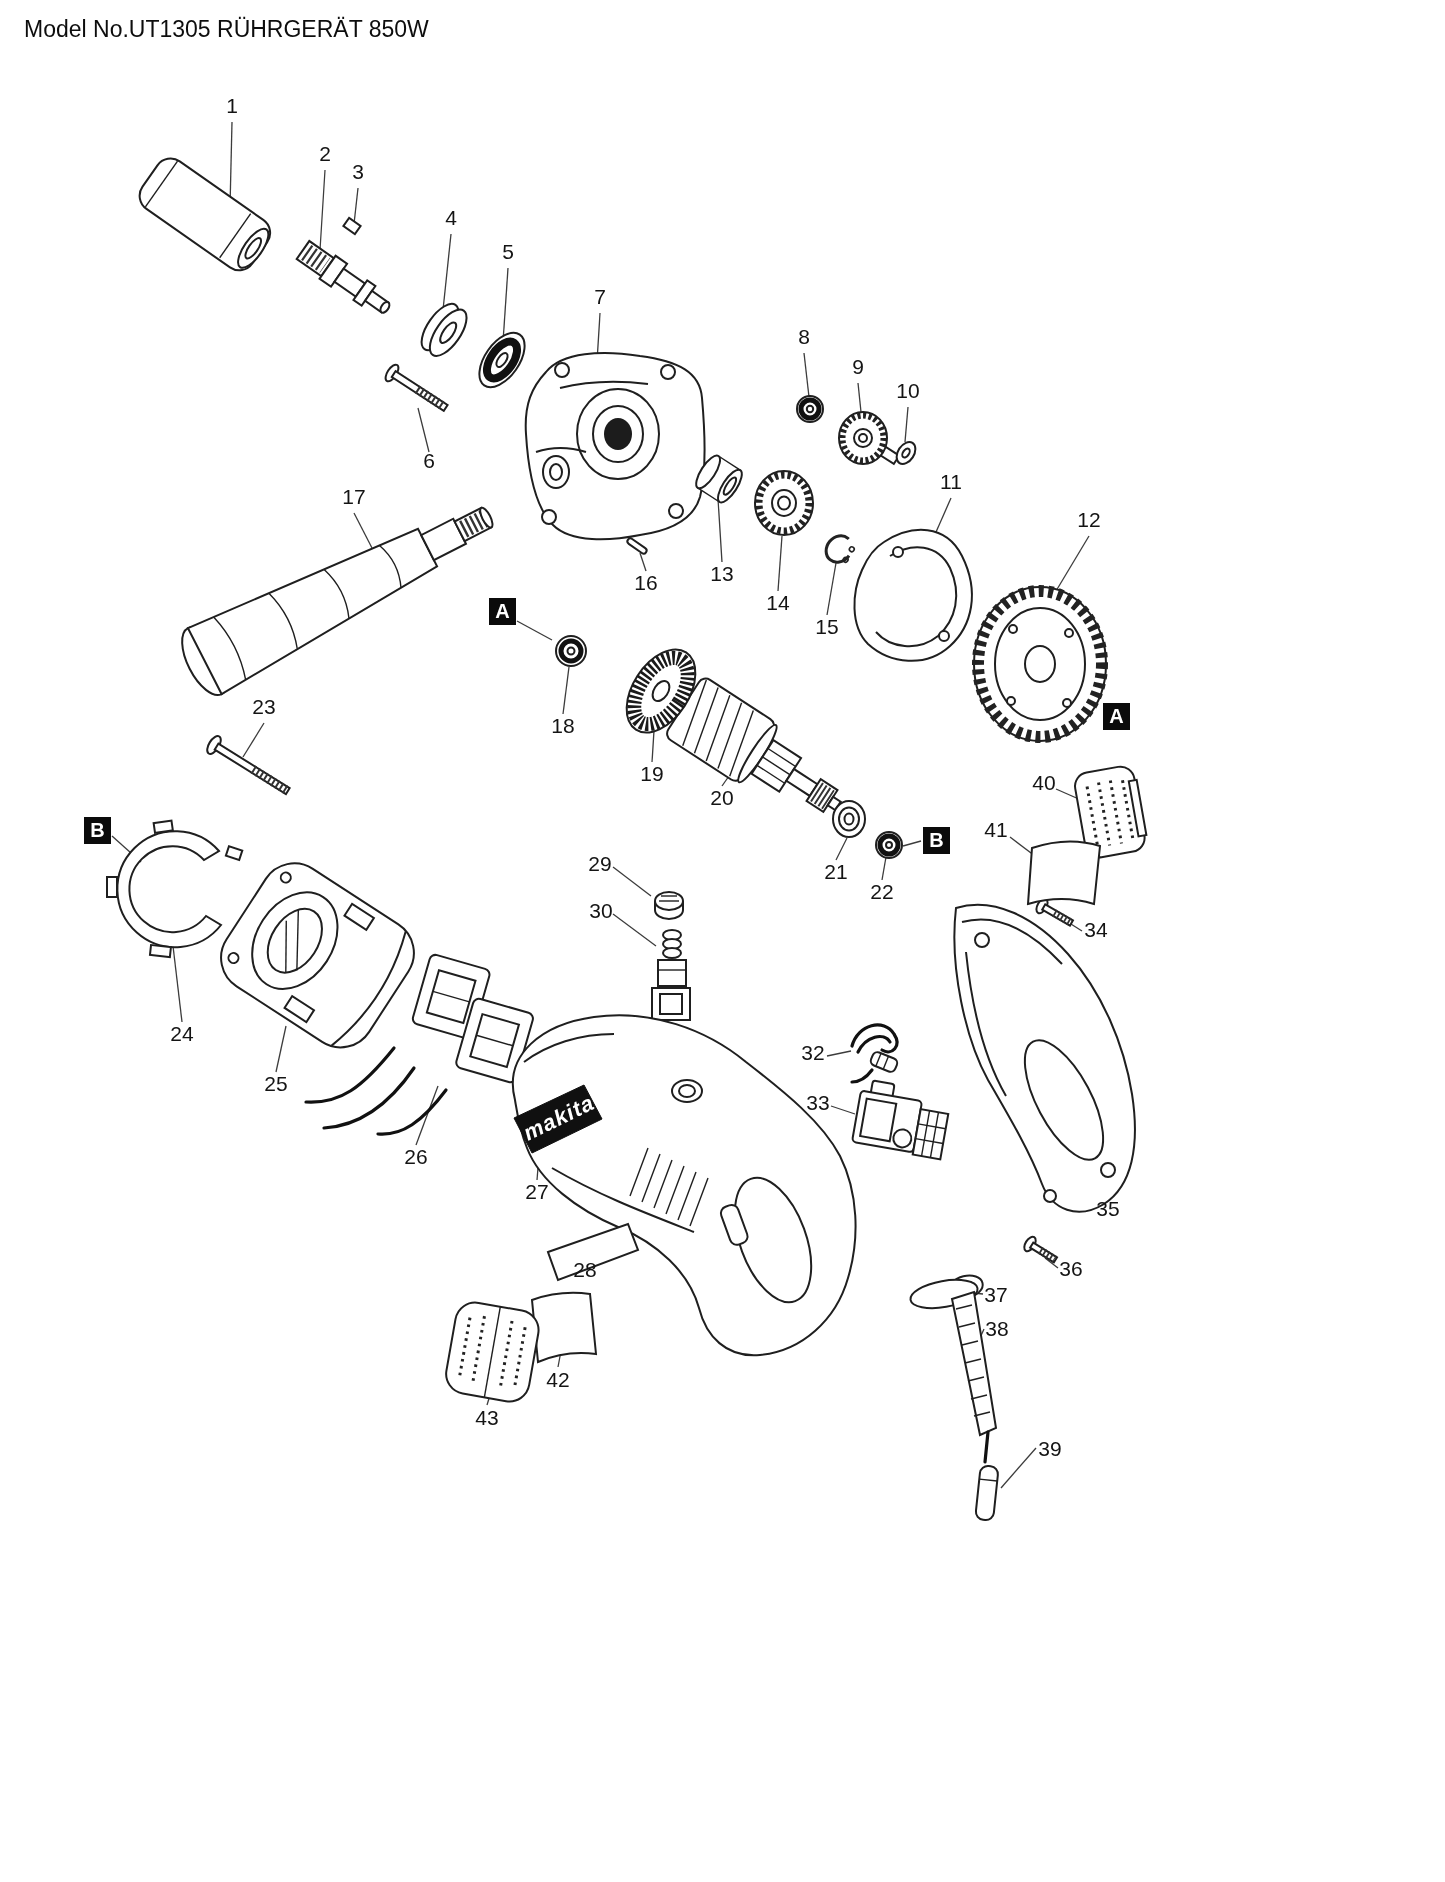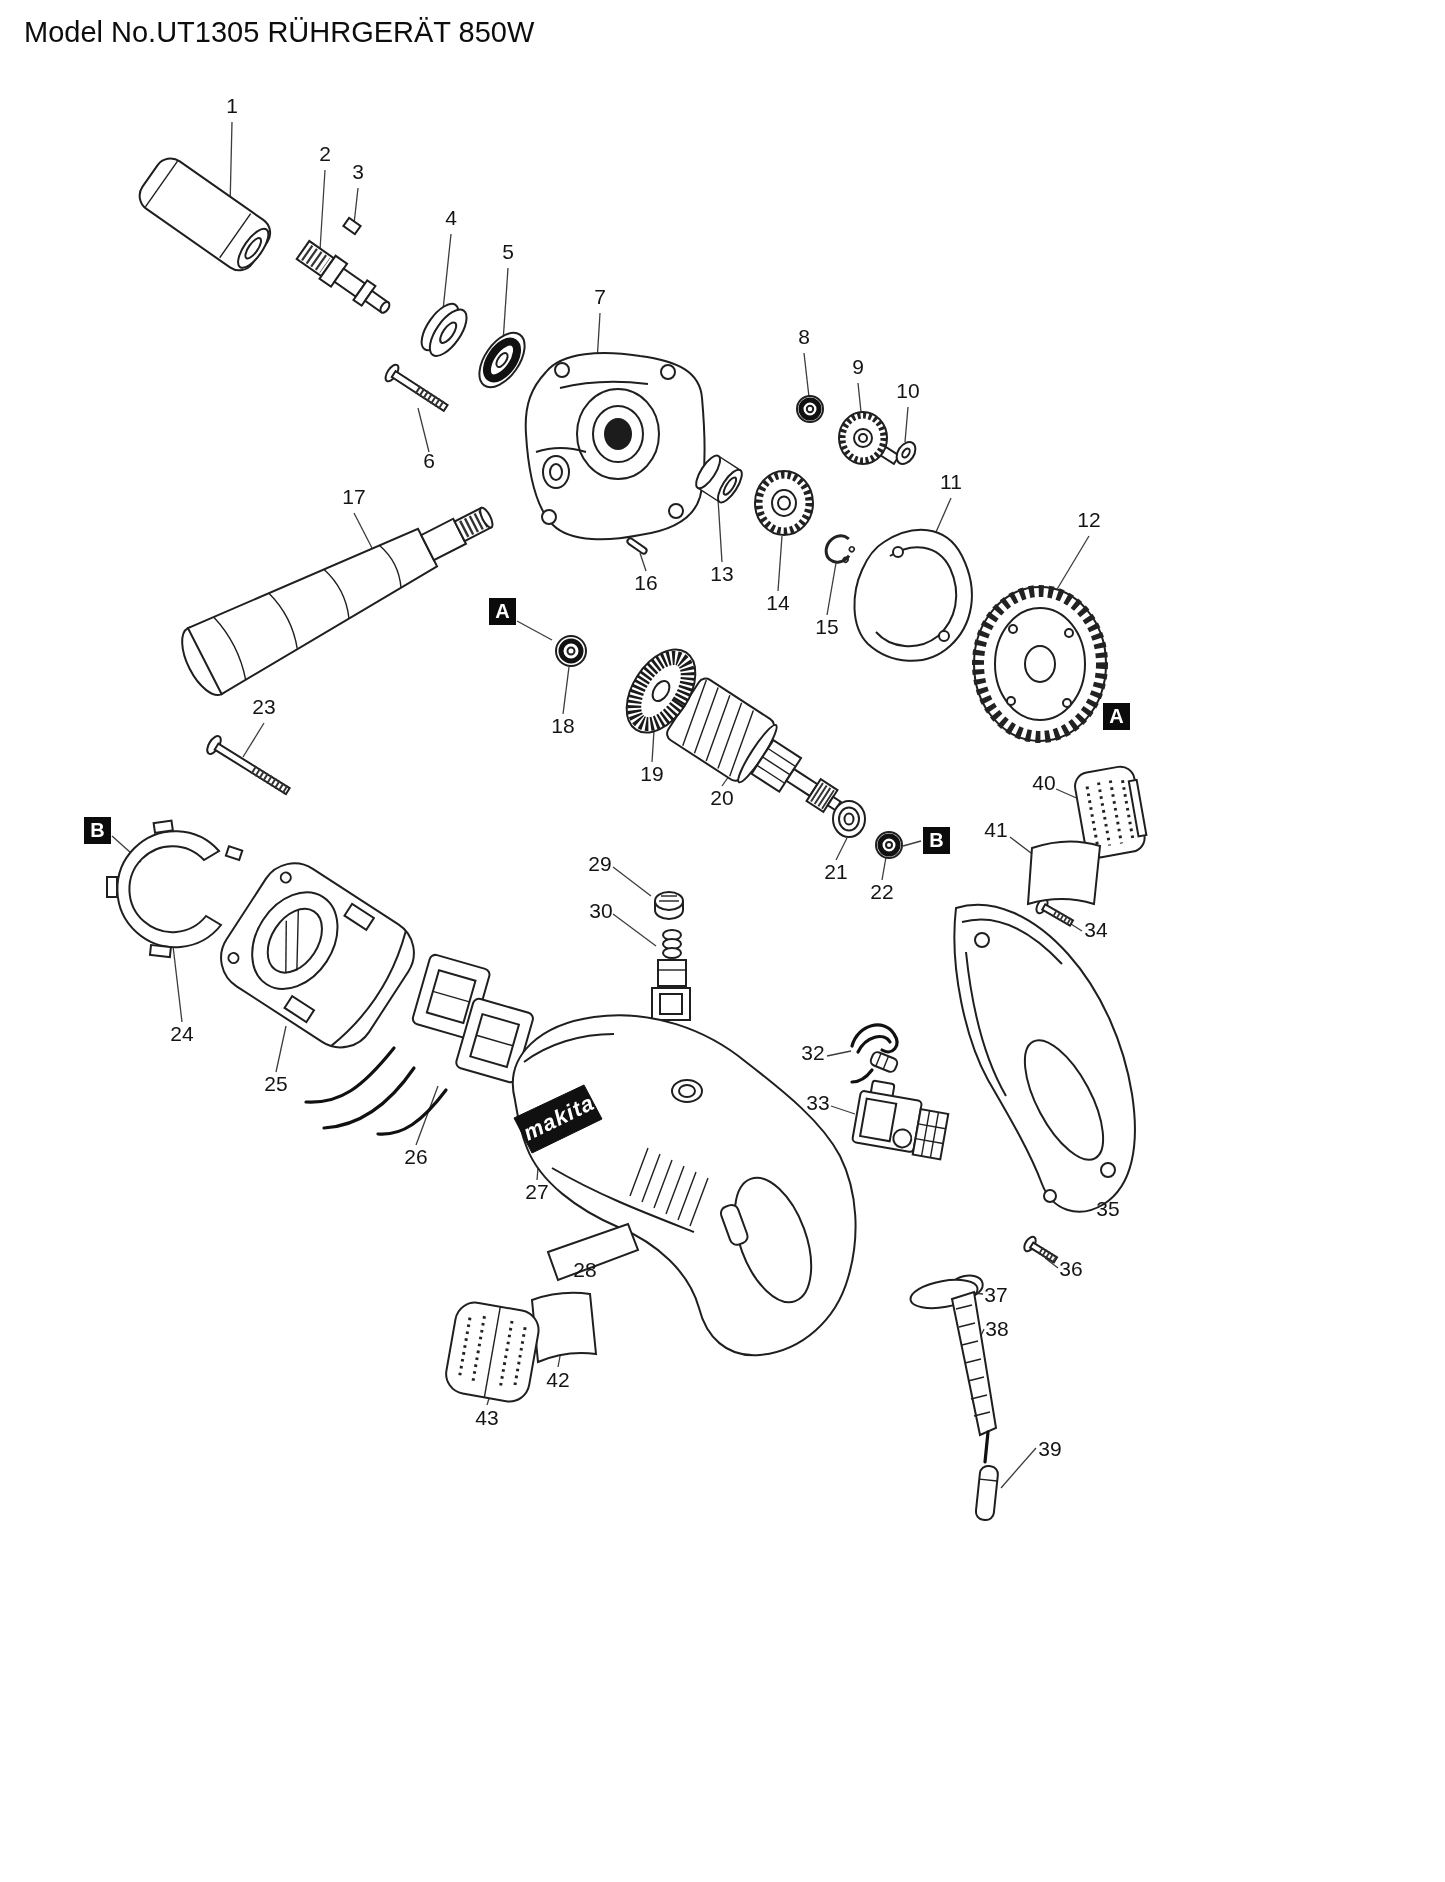--- a/index.html
+++ b/index.html
@@ -1,17 +1,17 @@
 <!DOCTYPE html>
 <html><head>
 <meta charset="utf-8">
 <style>
   html,body{margin:0;padding:0;background:#ffffff;}
   .page{position:relative;width:1445px;height:1882px;background:#fff;font-family:"Liberation Sans",sans-serif;overflow:hidden;}
-  .title{position:absolute;left:24px;top:16px;font-size:29px;color:#0d0d0d;font-family:"Liberation Sans",sans-serif;}
+  .title{position:absolute;left:24px;top:16px;font-size:23px;color:#0d0d0d;font-family:"Liberation Sans",sans-serif;}
   svg{position:absolute;left:0;top:0;}
   text.plabel{font-family:"Liberation Sans",sans-serif;font-size:21px;fill:#141414;}
   text.marker{font-family:"Liberation Sans",sans-serif;font-size:20px;font-weight:bold;fill:#ffffff;}
   text.logo{font-family:"Liberation Sans",sans-serif;font-size:22px;font-style:italic;font-weight:bold;fill:#ffffff;letter-spacing:1px;}
   .ln{stroke:#3c3c3c;stroke-width:1.3;}
   .s{stroke:#1f1f1f;stroke-width:2;fill:#ffffff;}
   .sn{stroke:#1f1f1f;stroke-width:2;fill:none;}
   .st{stroke:#1f1f1f;stroke-width:1.4;fill:none;}
   .w{stroke:#111;stroke-width:3.2;fill:none;stroke-linecap:round;}
 </style>

